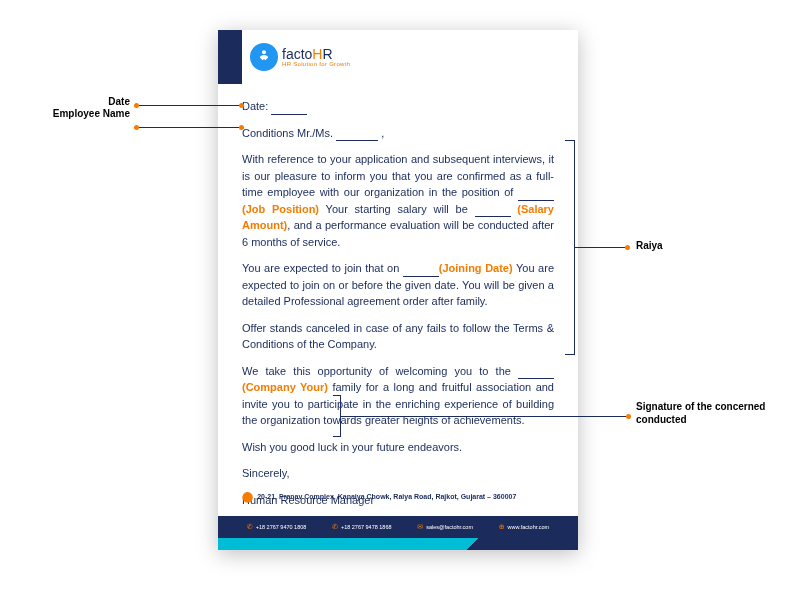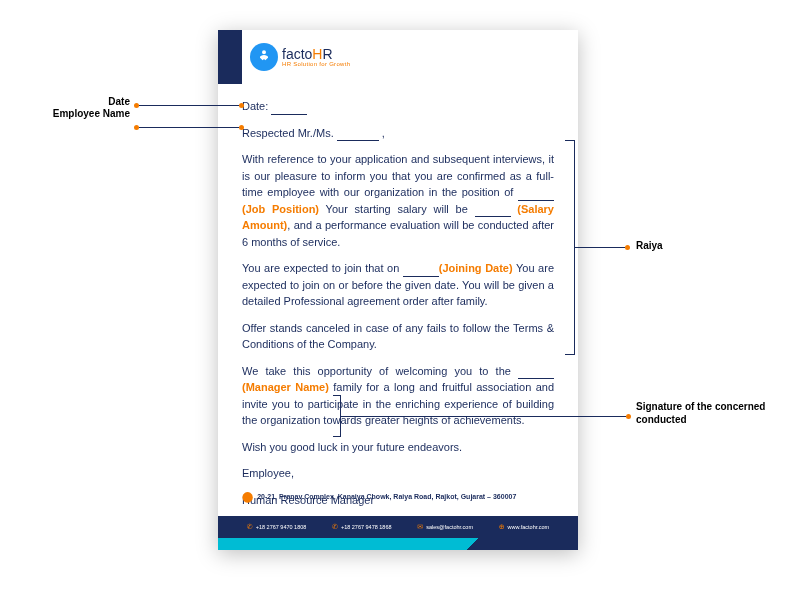--- a/index.html
+++ b/index.html
@@ -56,35 +56,35 @@
         <div class="logo-sub">HR Solution for Growth</div>
       </div>
     </div>
   </div>
 
   <div class="content">
     <div class="line">
       <span>Date:</span> <span class="blank blank-sm"></span>
     </div>
     <div class="line">
-      <span>Respected Mr./Ms.</span> <span class="blank"></span> <span>,</span>
+      <span>Conditions Mr./Ms.</span> <span class="blank"></span> <span>,</span>
     </div>
     <div class="para">
       <span>With reference to your application and subsequent interviews, it is our pleasure to inform you that you are confirmed as a full-time employee with our organization in the position of </span><span class="blank blank-sm"></span> <span class="fill">(Job Position)</span><span> Your starting salary will be </span><span class="blank blank-sm"></span> <span class="fill">(Salary Amount)</span><span>, and a performance evaluation will be conducted after 6 months of service.</span>
     </div>
     <div class="para">
       <span>You are expected to join that on </span><span class="blank blank-sm"></span><span class="fill">(Joining Date)</span><span> You are expected to join on or before the given date. You will be given a detailed Professional agreement order after family.</span>
     </div>
     <div class="para">Offer stands canceled in case of any fails to follow the Terms &amp; Conditions of the Company.</div>
     <div class="para">
-      <span>We take this opportunity of welcoming you to the </span><span class="blank blank-sm"></span><span class="fill">(Manager Name)</span><span> family for a long and fruitful association and invite you to participate in the enriching experience of building the organization towards greater heights of achievements.</span>
+      <span>We take this opportunity of welcoming you to the </span><span class="blank blank-sm"></span><span class="fill">(Company Your)</span><span> family for a long and fruitful association and invite you to participate in the enriching experience of building the organization towards greater heights of achievements.</span>
     </div>
     <div class="para">Wish you good luck in your future endeavors.</div>
     <div class="sig">
-      <div class="line">Employee,</div>
+      <div class="line">Sincerely,</div>
       <div>Human Resource Manager</div>
     </div>
   </div>
 
   <div class="addr">
     <span class="pin">⬤</span>
     <span>20-21, Pranav Complex, Kanaiya Chowk, Raiya Road, Rajkot, Gujarat – 360007</span>
   </div>
 
   <div class="ftr">

